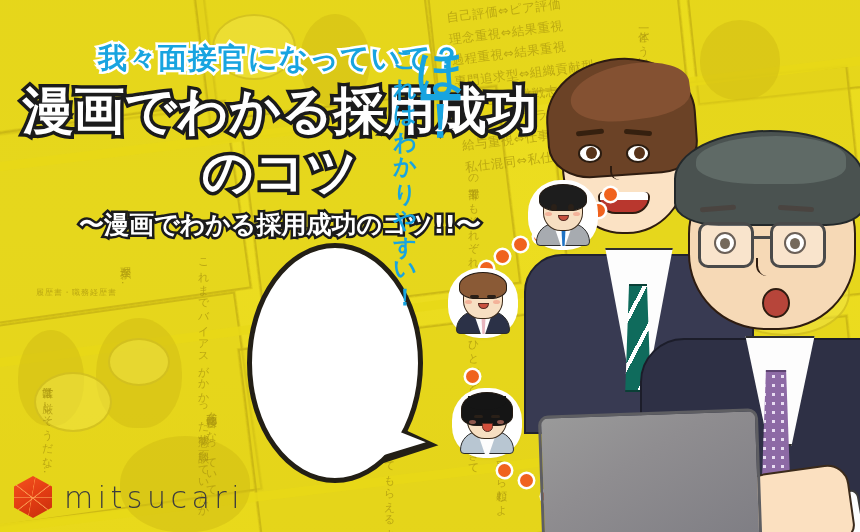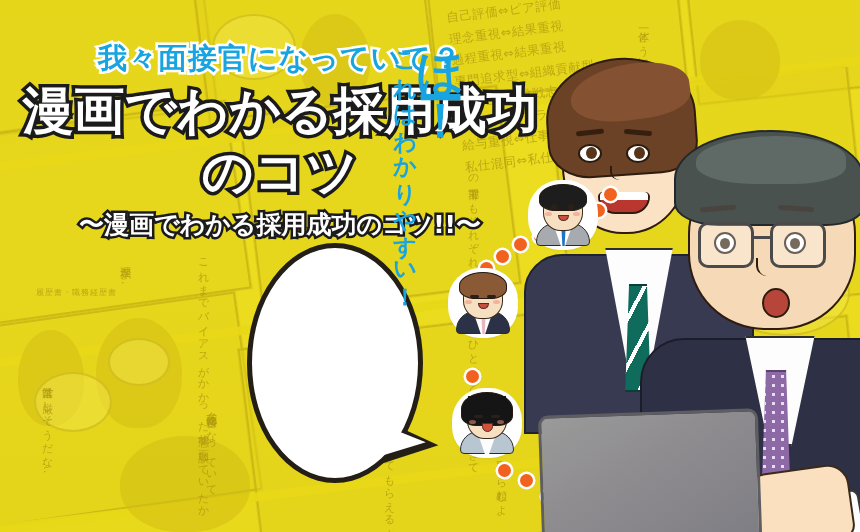--- a/index.html
+++ b/index.html
@@ -544,14 +544,18 @@
   </div>
 
   <div class="bubble-tail"></div>
   <div class="bubble"></div>
   <div class="bubble-tail-in"></div>
   <div class="bubble-txt">
     <div class="b-big">ほー！</div>
     <div class="b-small">これはわかりやすい！</div>
   </div>
 
+  <div class="logo">
+    <div class="logo-cube"></div>
+    <div class="logo-text">mitsucari</div>
+  </div>
 
 </div>
 
 </body></html>

